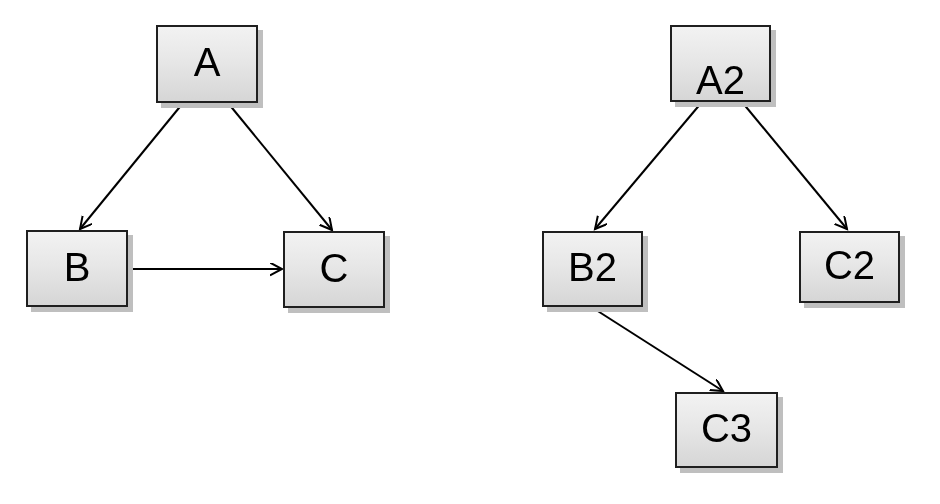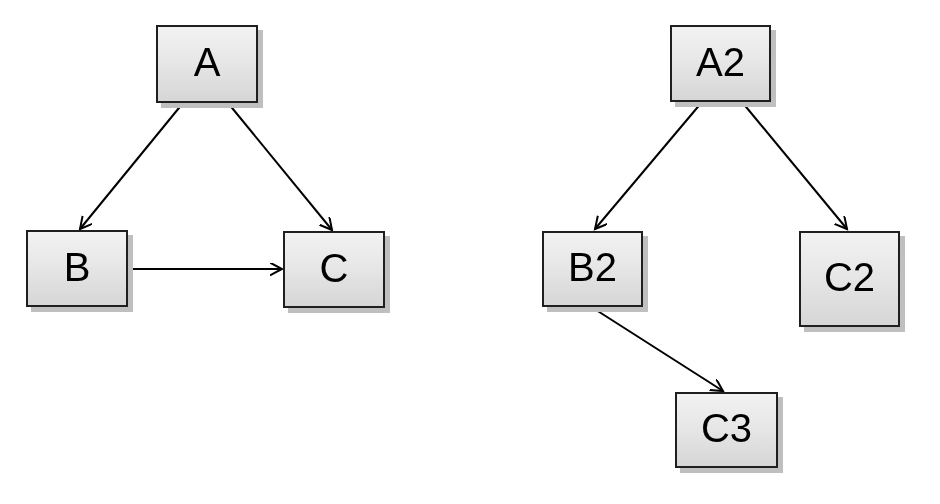--- a/index.html
+++ b/index.html
@@ -38,23 +38,23 @@
     color: #000000;
     line-height: 1;
     margin-top: -4px;
     letter-spacing: 0px;
   }
   
   .node-a  { left: 156px; top: 25px;  width: 102px; height: 78px; }
   .node-b  { left: 26px;  top: 230px; width: 102px; height: 77px; }
   .node-c  { left: 283px; top: 231px; width: 102px; height: 77px; }
   
-  .node-a2 { left: 670px; top: 25px;  width: 101px; height: 77px; }
+  .node-a2 { left: 670px; top: 25px;  width: 101px; height: 77px; align-items: flex-end; }
   .node-b2 { left: 542px; top: 231px; width: 101px; height: 76px; text-align: right; }
-  .node-c2 { left: 799px; top: 231px; width: 101px; height: 96px; justify-content: center; }
+  .node-c2 { left: 799px; top: 231px; width: 101px; height: 72px; justify-content: center; }
   .node-c3 { left: 675px; top: 392px; width: 103px; height: 76px; }
   .edge {
     stroke: #000000;
     stroke-width: 2;
     fill: none;
   }
 </style>
 </head>
 <body>
 

